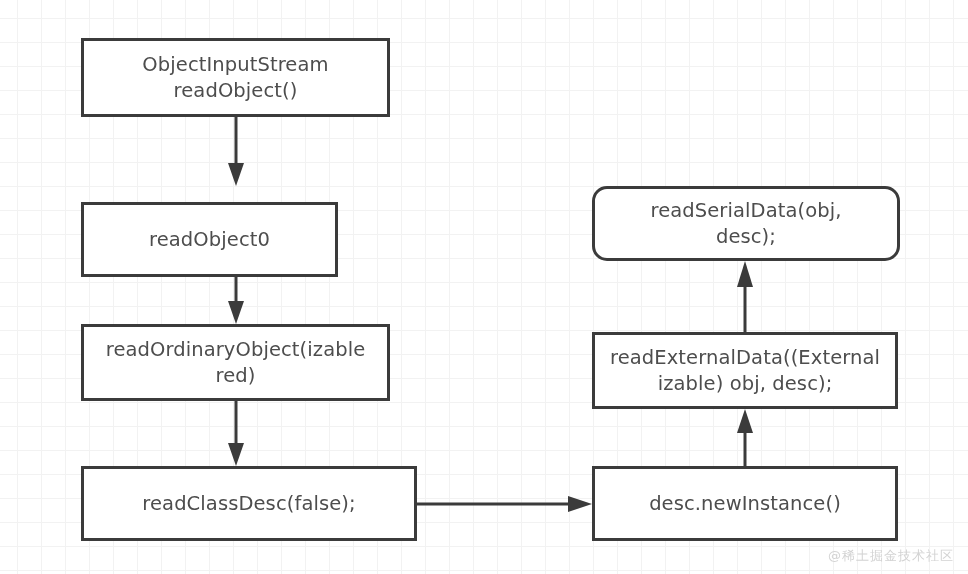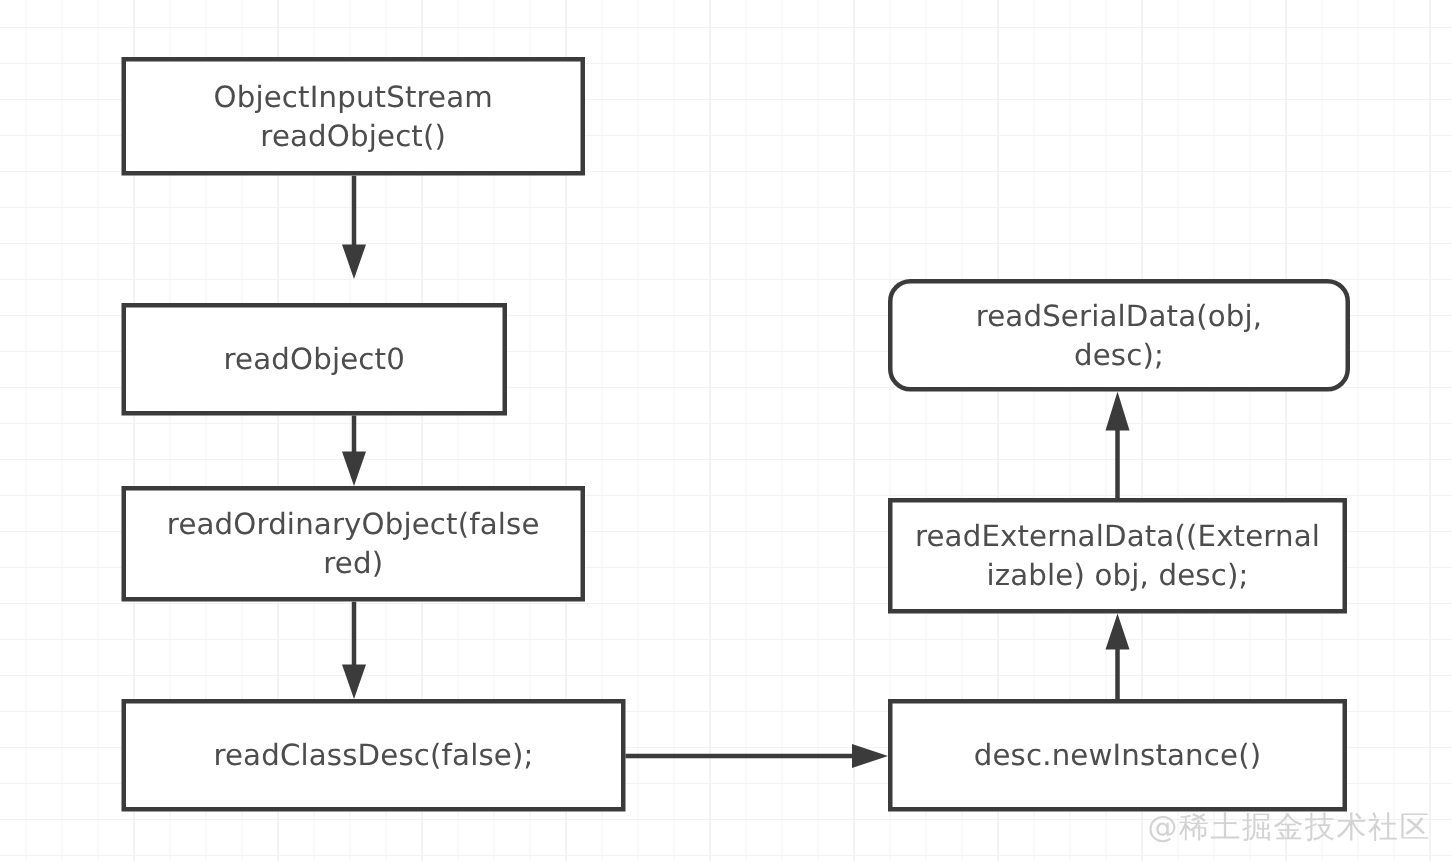--- a/index.html
+++ b/index.html
@@ -48,21 +48,21 @@
     z-index: 1;
   }
   .edge svg {
     display: block;
     overflow: visible;
   }
   .watermark {
     position: absolute;
     right: 14px;
     bottom: 9px;
-    font-size: 20px;
+    font-size: 13px;
     color: #d3d3d3;
     letter-spacing: 1px;
     z-index: 3;
     user-select: none;
   }
 </style>
 </head>
 <body>
 
 <div id="canvas">
@@ -107,21 +107,21 @@
       <line x1="10" y1="71" x2="10" y2="24" stroke="#3b3b3b" stroke-width="3"></line>
       <polygon points="10,0 2,26 18,26" fill="#3b3b3b"></polygon>
     </svg>
   </div>
 
   <div class="node" style="left:81px; top:38px; width:309px; height:79px;">ObjectInputStream
 readObject()</div>
 
   <div class="node" style="left:81px; top:186px; width:257px; height:75px;margin-top:16px;">readObject0</div>
 
-  <div class="node" style="left:81px; top:324px; width:309px; height:77px;">readOrdinaryObject(false
+  <div class="node" style="left:81px; top:324px; width:309px; height:77px;">readOrdinaryObject(izable
 red)</div>
 
   <div class="node" style="left:81px; top:466px; width:336px; height:75px;">readClassDesc(false);</div>
 
   <div class="node" style="left:592px; top:186px; width:308px; height:75px;border-radius:15px;">readSerialData(obj, desc);</div>
 
   <div class="node" style="left:592px; top:466px; width:306px; height:75px;">desc.newInstance()</div>
 
   <div class="node" style="left:592px; top:332px; width:306px; height:77px;">readExternalData((External
 izable) obj, desc);</div>

